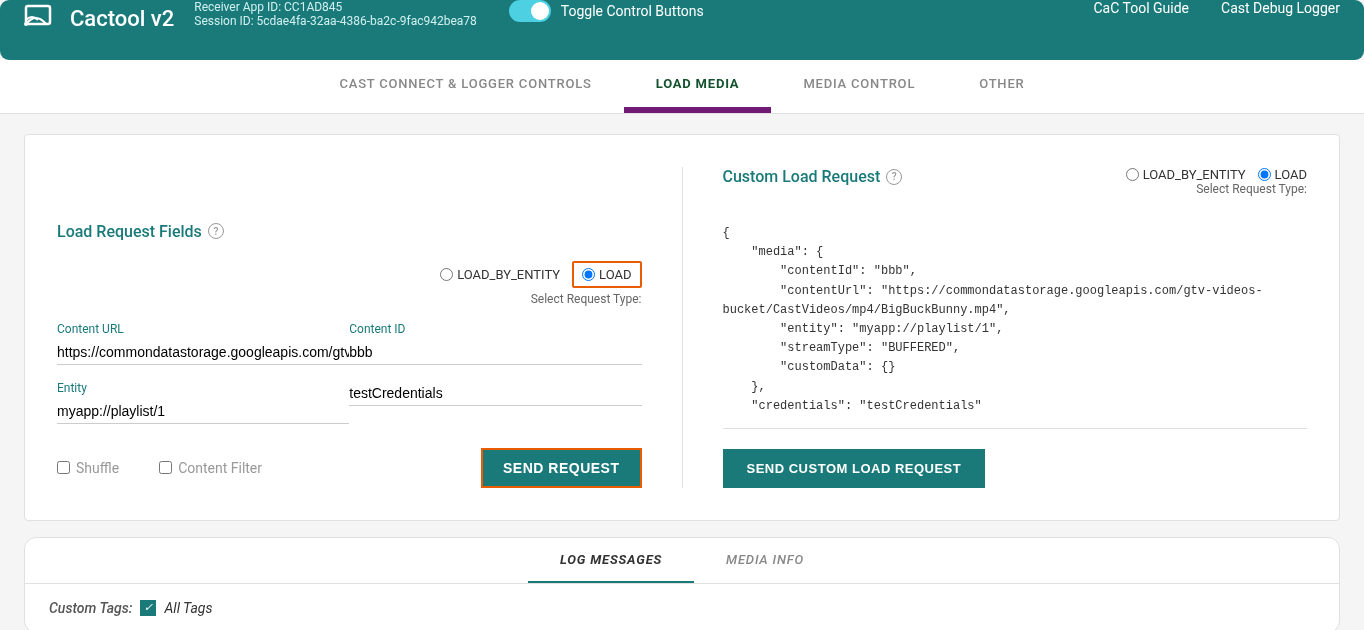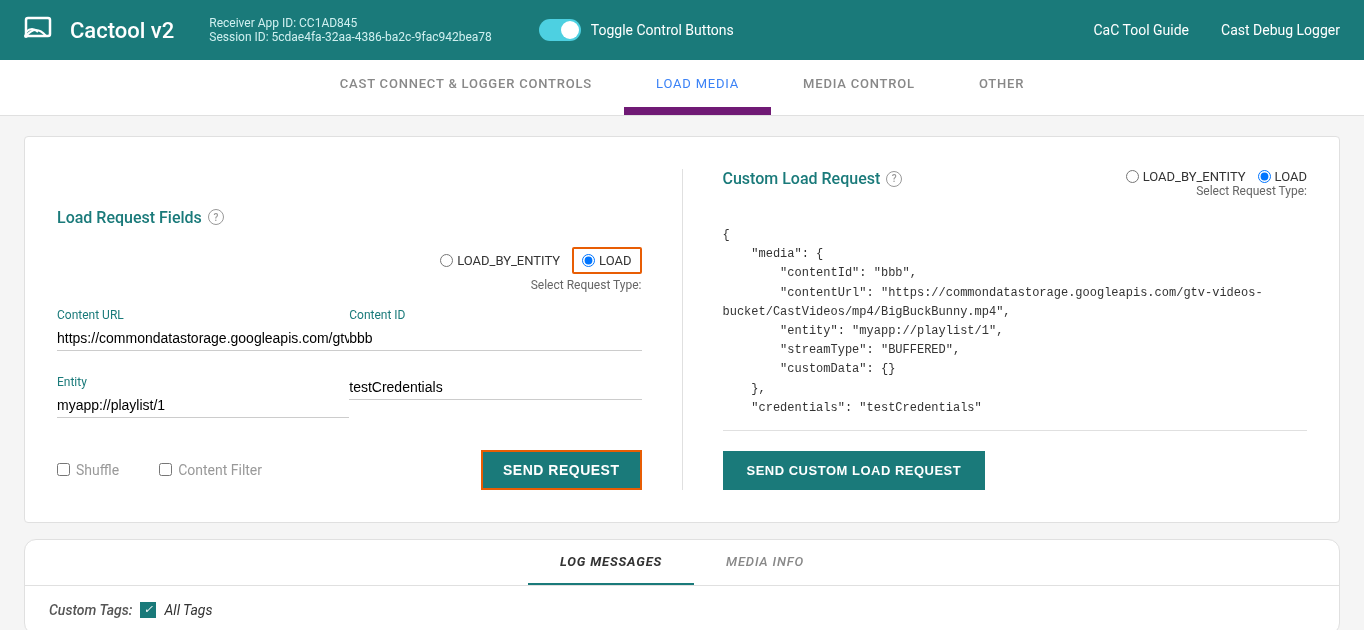--- a/index.html
+++ b/index.html
@@ -3,24 +3,25 @@
   <meta charset="utf-8">
   <style>
     * { box-sizing: border-box; margin: 0; padding: 0; }
     body { font-family: 'Roboto', Arial, sans-serif; font-size: 14px; background: #f5f5f5; color: #333; }
 
     
     .header {
       background: #1a7a7a;
       color: white;
       display: flex;
-      align-items: center;
+      align-items: flex-start;
       padding: 0 24px;
       height: 60px;
-      gap: 31px;
+      gap: 16px;
+      border-radius: 9px;
     }
     .header-logo {
       display: flex;
       align-items: center;
       gap: 10px;
     }
     .header-logo-text {
       font-size: 22px;
       font-weight: 500;
       color: white;
@@ -85,23 +86,23 @@
       padding: 16px 32px;
       font-size: 13px;
       letter-spacing: 0.8px;
       color: #888;
       cursor: pointer;
       border-bottom: 2px solid transparent;
       font-weight: 500;
       text-transform: uppercase;
     }
     .nav-tab.active {
-      color: #3b82f6;
-      border-bottom: 8px solid #701a75;
-      font-weight: 400;
+      color: #14532d;
+      border-bottom: 6px solid #701a75;
+      font-weight: 700;
     }
 
     
     .main-content {
       padding: 20px 24px;
       background: #f5f5f5;
     }
 
     
     .card {
@@ -156,21 +157,21 @@
     .select-type-label {
       font-size: 12px;
       color: #666;
       text-align: right;
       margin-bottom: 16px;
     }
 
     
     .form-row {
       display: flex;
-      margin-bottom: 24px;
+      margin-bottom: 16px;
     }
     .form-field {
       flex: 1;
     }
     .field-label {
       color: #1a7a7a;
       font-size: 12px;
       margin-bottom: 4px;
     }
     .field-input {

